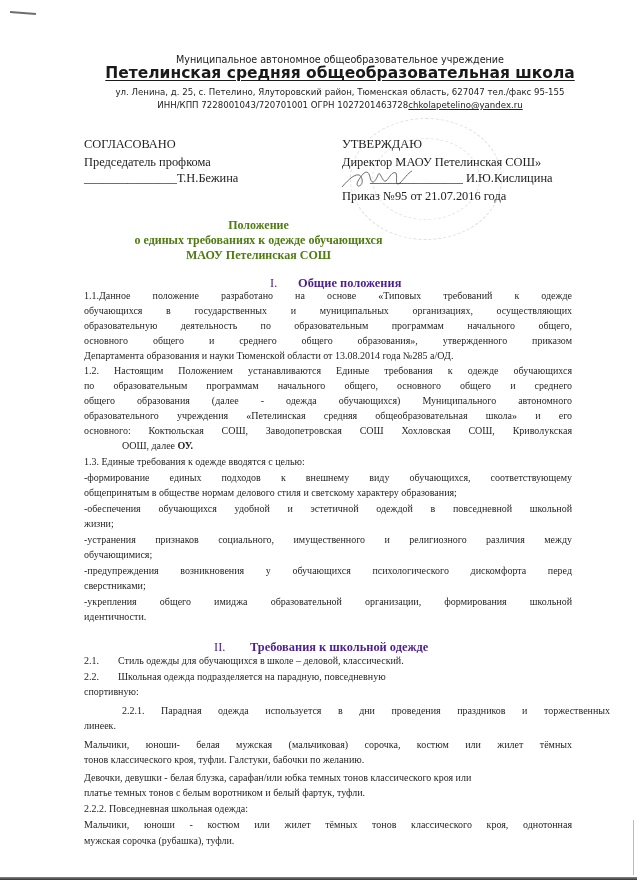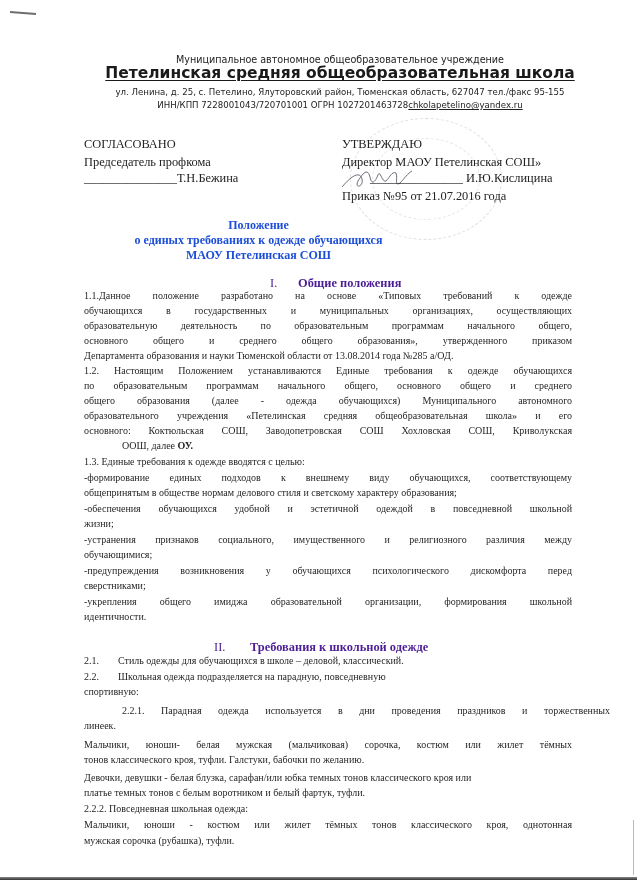--- a/index.html
+++ b/index.html
@@ -36,21 +36,21 @@
   .stamp {
     position: absolute; left: 350px; top: 118px; width: 150px; height: 120px;
     border-radius: 50%; border: 1px dashed rgba(160,160,175,.35);
   }
   .stamp-inner {
     position: absolute; left: 372px; top: 138px; width: 106px; height: 80px;
     border-radius: 50%; border: 1px dashed rgba(160,160,175,.25);
   }
   .signature { position: absolute; left: 338px; top: 165px; }
 
-  .title { position: absolute; left: 0; width: 517px; text-align: center; font-weight: bold; font-size: 12px; color: #1d4ed8; }
+  .title { position: absolute; left: 0; width: 517px; text-align: center; font-weight: bold; font-size: 12px; color: #4d7c0f; }
   .section-head { position: absolute; font-weight: bold; font-size: 12.4px; color: #4c1d95; }
   .section-head .num { font-weight: normal; display: inline-block; width: 28px; }
 
   .line { position: absolute; left: 84px; width: 488px; font-size: 10px; color: #262626; white-space: nowrap; }
   .j { text-align: justify; text-align-last: justify; white-space: normal; height: 15px; overflow: hidden; }
   .tab { display: inline-block; width: 34px; }
 </style>
 </head>
 <body>
 

